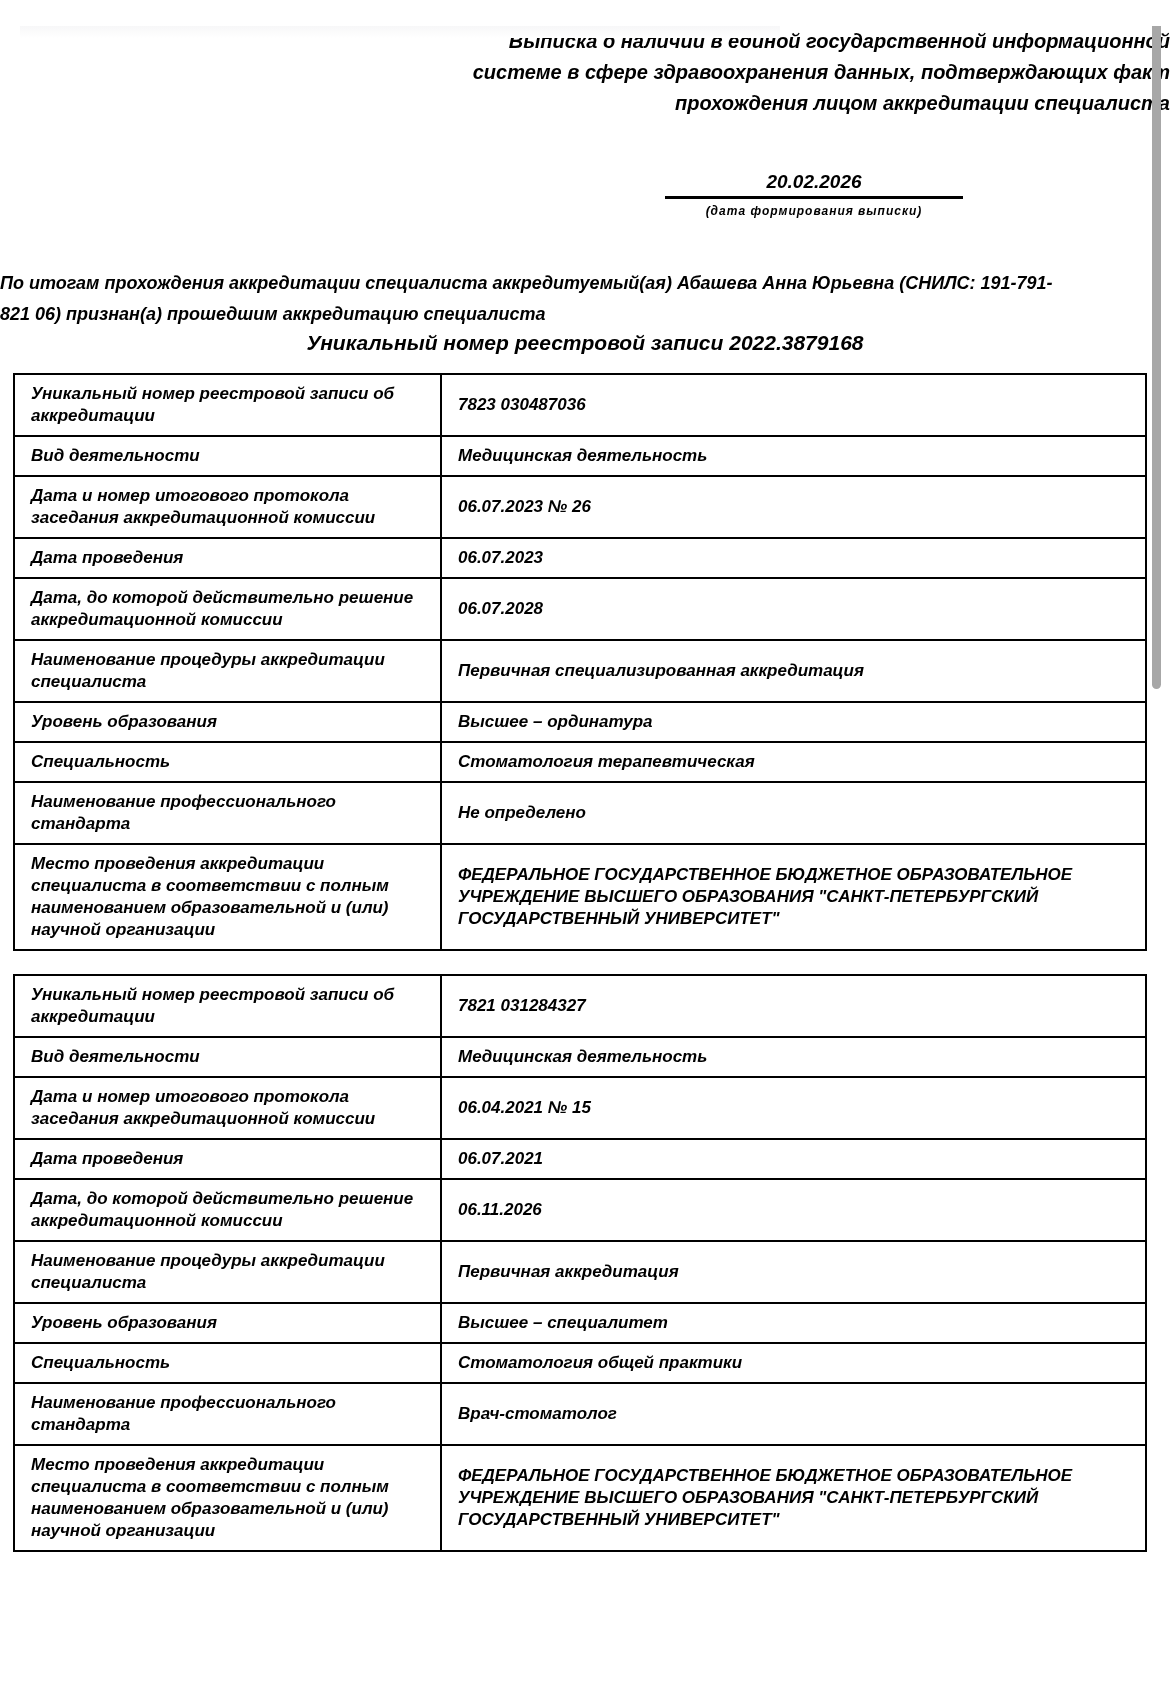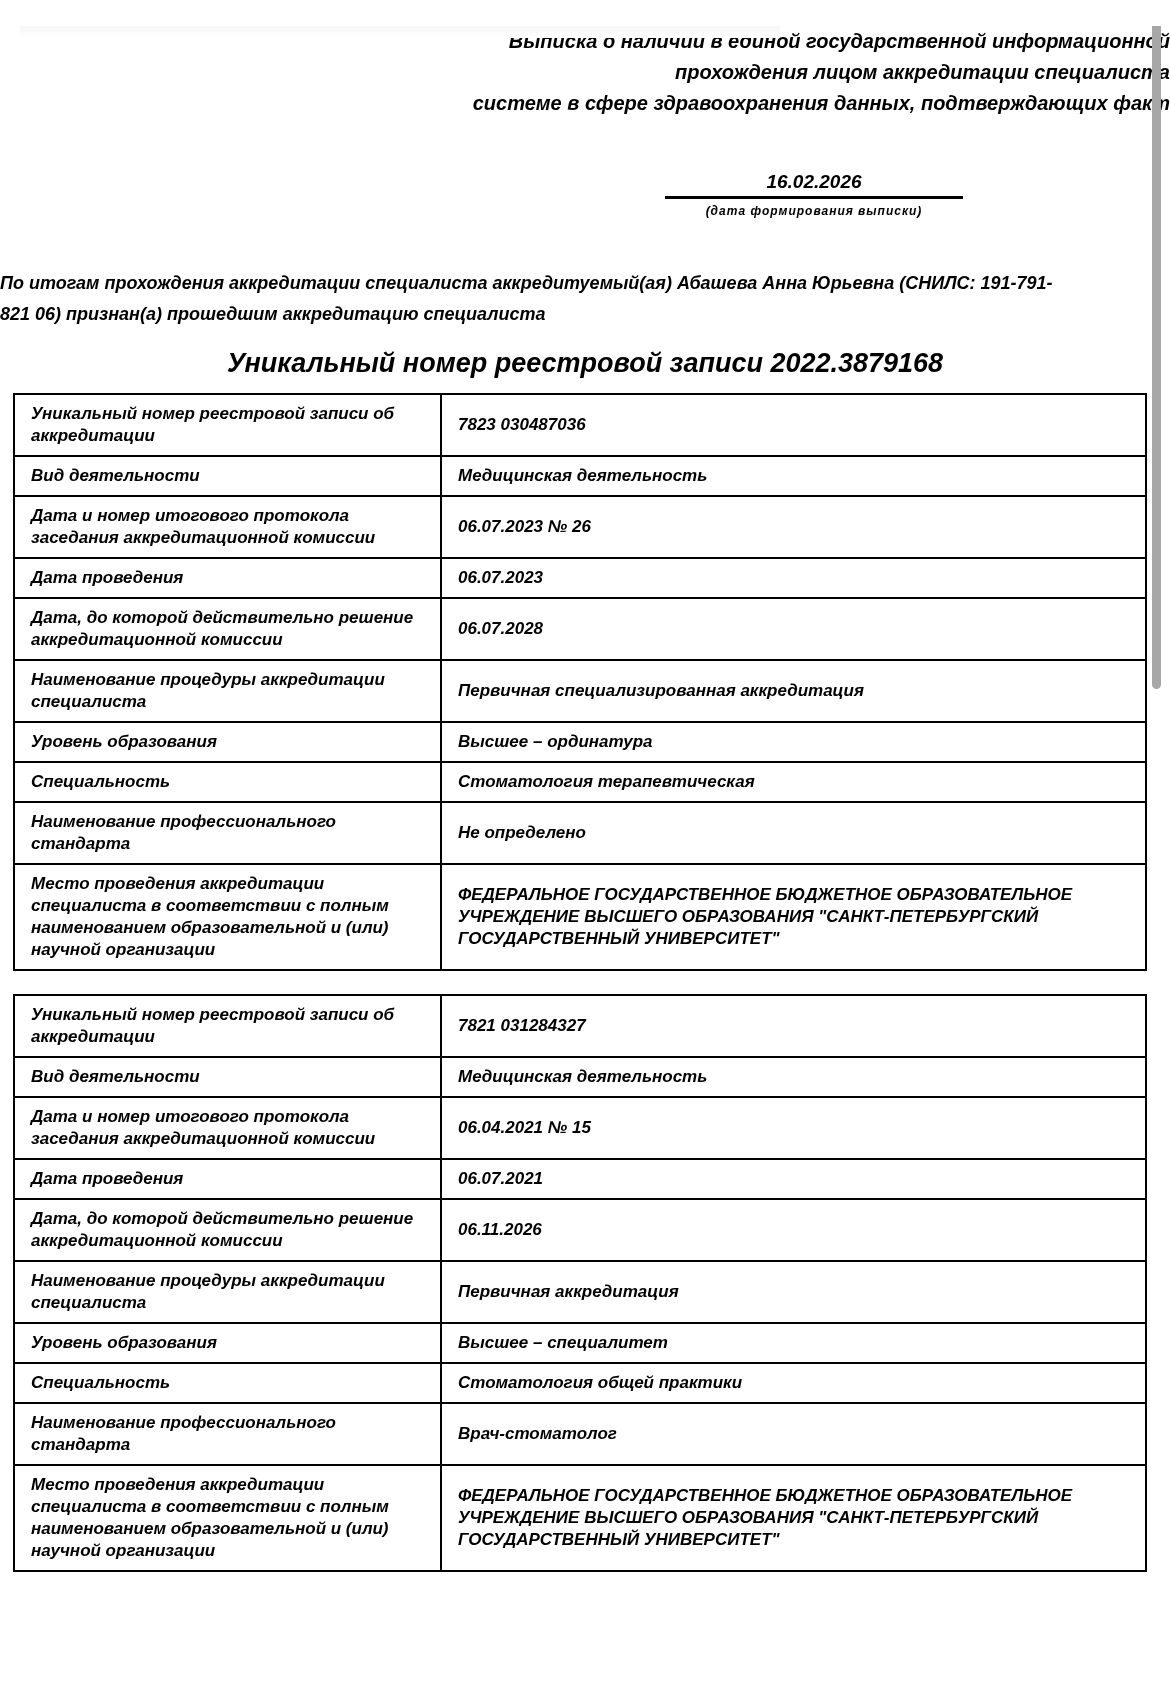--- a/index.html
+++ b/index.html
@@ -62,23 +62,22 @@
   }
   .section-heading {
     margin-top: 27px;
     text-align: center;
     font-size: 18px;
     line-height: 23px;
     text-decoration: underline;
     text-underline-offset: 3px;
   }
   .registry-heading {
-    margin-top: 20px;
     text-align: center;
-    font-size: 27px;
+    font-size: 21px;
     line-height: 26px;
   }
   table.acc-table {
     border-collapse: collapse;
     width: 1134px;
     margin-left: 13px;
     table-layout: fixed;
   }
   table.acc-table.first { margin-top: 17px; }
   table.acc-table.second { margin-top: 23px; }
@@ -99,26 +98,26 @@
 </style>
 </head>
 <body style="background: rgb(255, 255, 255);">
 
 <div class="page doc">
 
   <div class="top-smudge"></div>
 
   <div class="doc-title">
     <div>Выписка о наличии в единой государственной информационной</div>
+    <div>системе в сфере здравоохранения данных, подтверждающих факт</div>
     <div>прохождения лицом аккредитации специалиста</div>
-    <div>системе в сфере здравоохранения данных, подтверждающих факт</div>
   </div>
 
   <div class="date-block">
-    <div class="date-value">16.02.2026</div>
+    <div class="date-value">20.02.2026</div>
     <div class="date-caption">(дата формирования выписки)</div>
   </div>
 
   <div class="intro">
     <div>По итогам прохождения аккредитации специалиста аккредитуемый(ая) Абашева Анна Юрьевна (СНИЛС: 191-791-</div>
     <div>821 06) признан(а) прошедшим аккредитацию специалиста</div>
   </div>
 
 
   <div class="registry-heading">Уникальный номер реестровой записи 2022.3879168</div>

